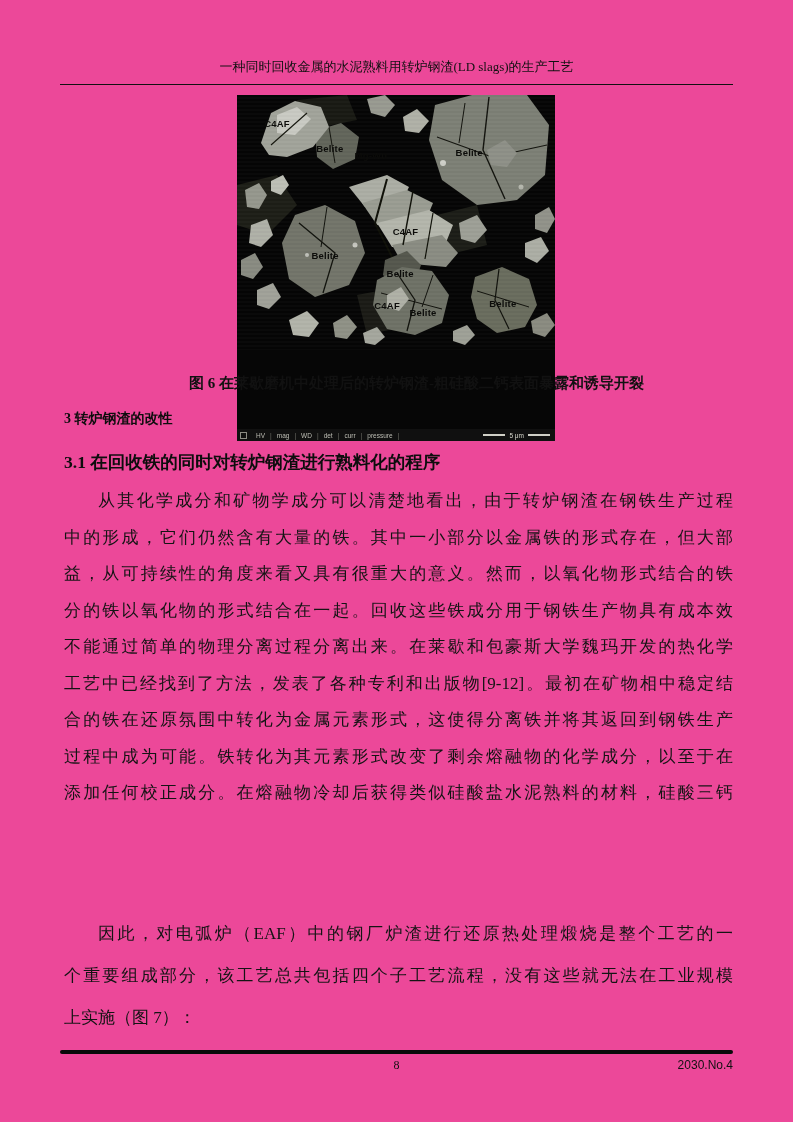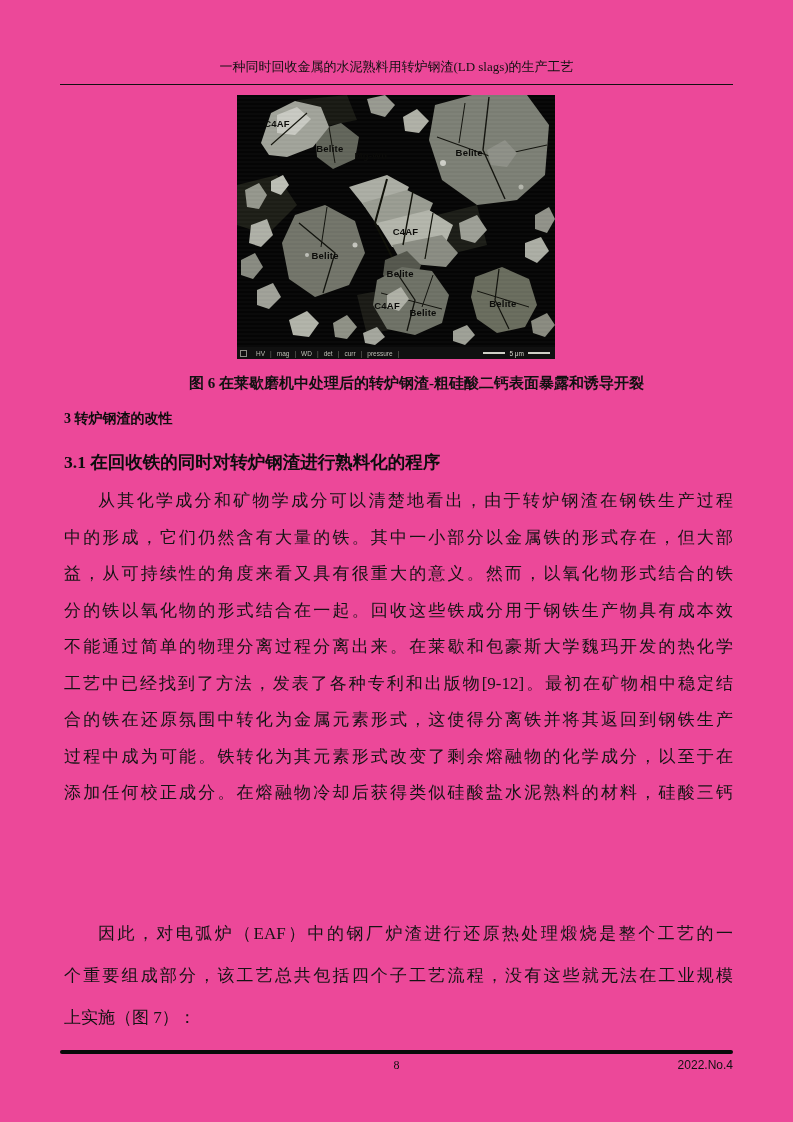--- a/index.html
+++ b/index.html
@@ -5,21 +5,21 @@
   html,body{margin:0;padding:0;background:#ffffff;}
   .page{position:relative;width:793px;height:1122px;background:#ec4899;overflow:hidden;
         font-family:"Liberation Serif","DejaVu Serif",serif;color:#1a1a1a;}
 
   
   .header-title{position:absolute;top:58px;left:0;width:100%;text-align:center;
                 font-size:13px;color:#111;}
   .header-rule{position:absolute;top:84px;left:60px;width:673px;height:1.4px;background:#111;}
 
   
-  .figure{position:absolute;left:237px;top:95px;width:318px;height:264px;background:#060606;}
+  .figure{position:absolute;left:237px;top:95px;width:318px;height:346px;background:#060606;}
   .sem-area{position:absolute;left:0;top:0;width:318px;height:255px;overflow:hidden;}
   .sem-area svg{display:block;width:100%;height:100%;}
   .sem-label{position:absolute;transform:translate(-50%,-50%);
              font-family:"Liberation Sans","DejaVu Sans",sans-serif;
              font-weight:bold;font-size:9.5px;color:#0c0c0a;white-space:nowrap;letter-spacing:0.2px;}
   .statusbar{position:absolute;left:0;bottom:0;width:318px;height:12px;background:#101010;
              display:flex;align-items:center;font-family:"Liberation Sans","DejaVu Sans",sans-serif;
              font-size:6.5px;color:#bdbdb4;}
   .sb-icon{width:5px;height:5px;border:1px solid #8b8b83;margin:0 4px 0 3px;}
   .sb-field{padding:0 5px;white-space:nowrap;}
@@ -177,15 +177,15 @@
       <div class="line">添加任何校正成分。在熔融物冷却后获得类似硅酸盐水泥熟料的材料，硅酸三钙</div>
     </div>
   <div class="para para-2">
       <div class="line indent">因此，对电弧炉（EAF）中的钢厂炉渣进行还原热处理煅烧是整个工艺的一</div>
       <div class="line">个重要组成部分，该工艺总共包括四个子工艺流程，没有这些就无法在工业规模</div>
       <div class="line short">上实施（图 7）：</div>
     </div>
 
   <div class="footer-rule"></div>
   <div class="footer-page">8</div>
-  <div class="footer-issue">2022.No.4</div>
+  <div class="footer-issue">2030.No.4</div>
 
 </div>
 
 </body></html>

